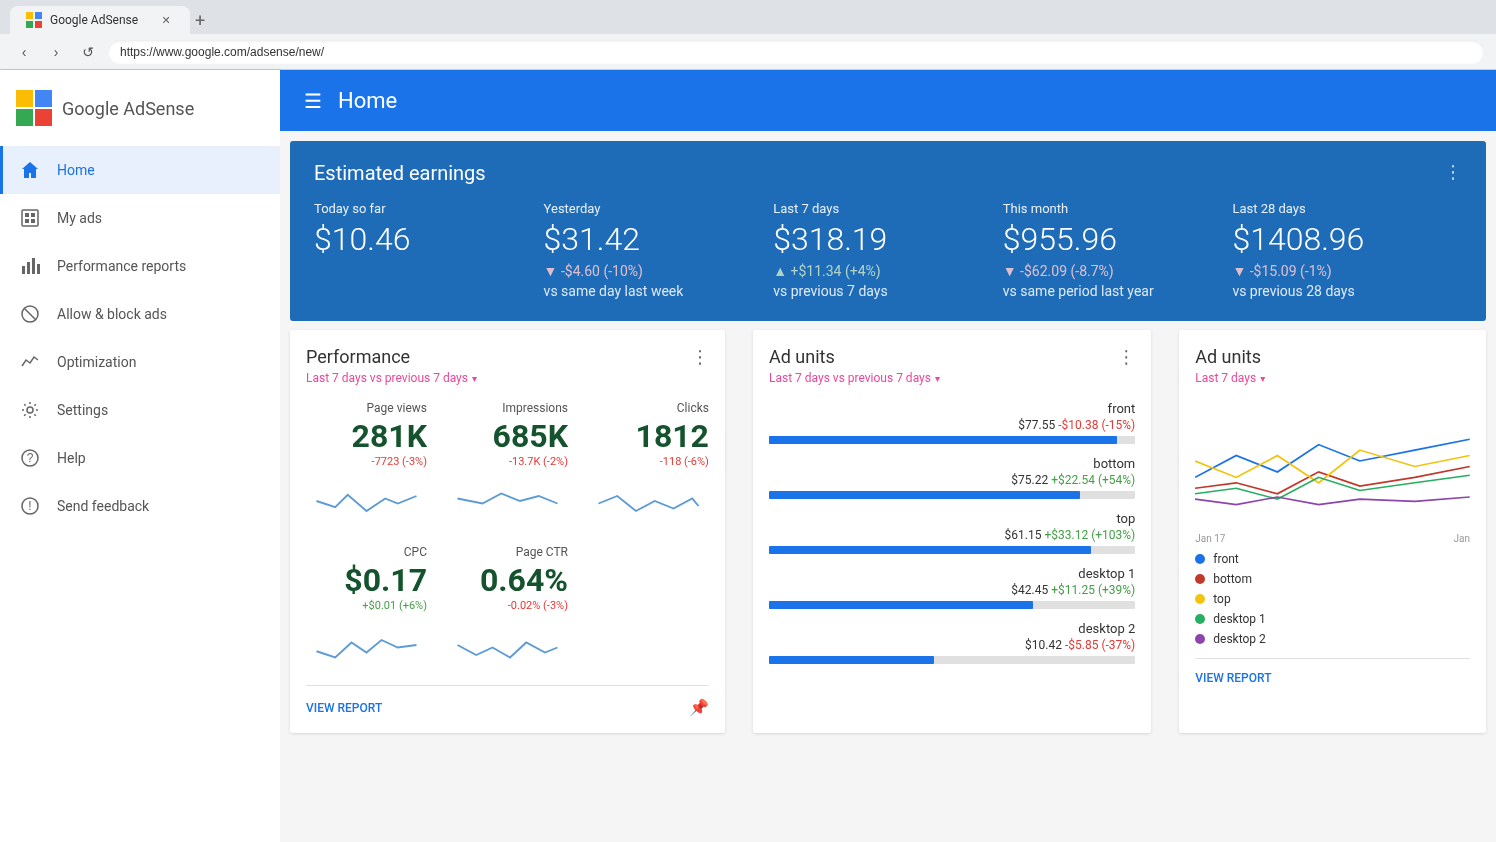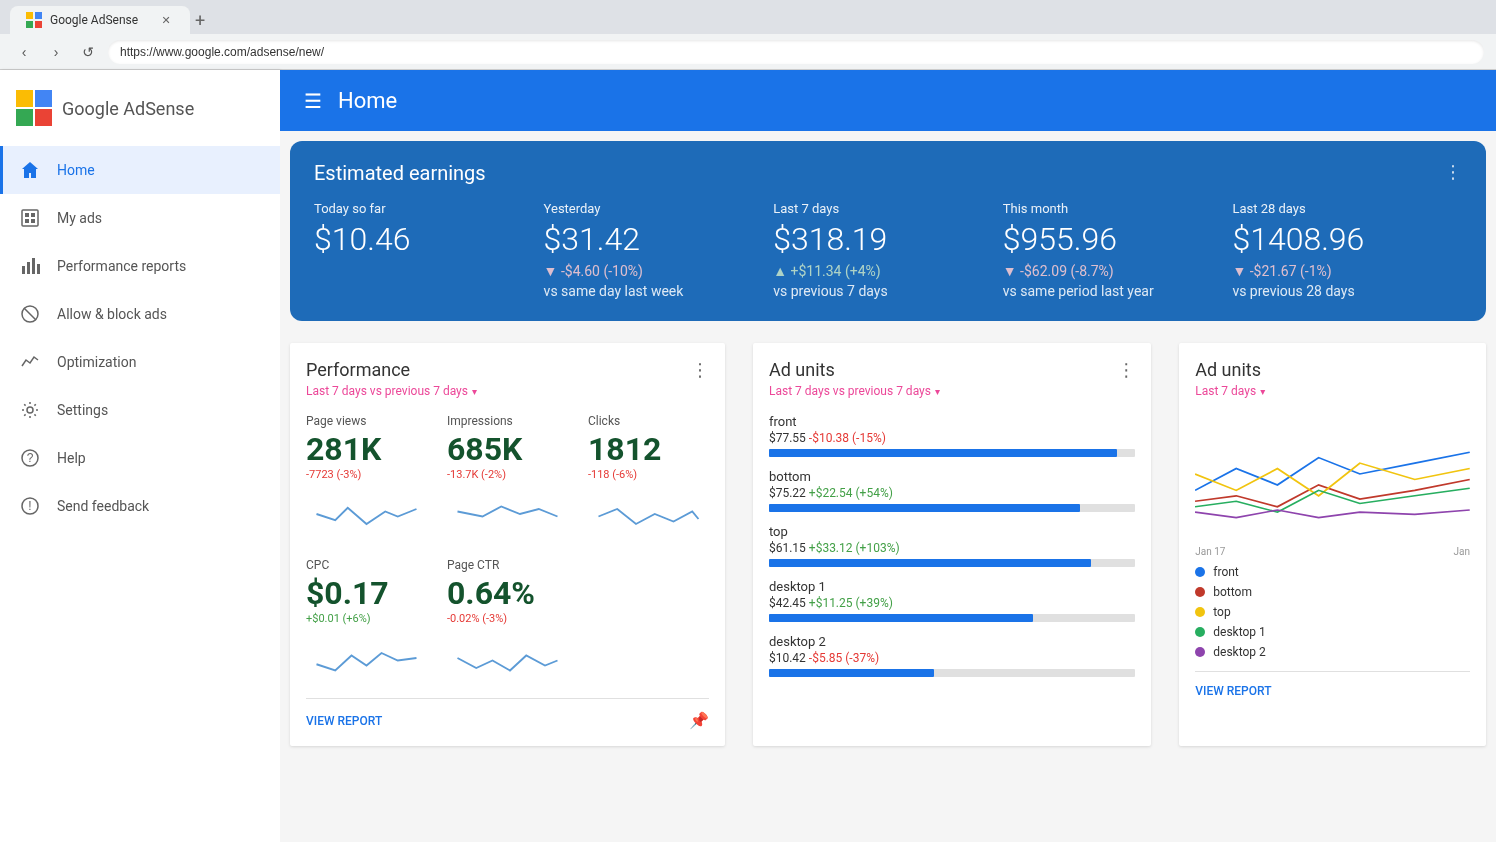--- a/index.html
+++ b/index.html
@@ -168,21 +168,21 @@
       flex: 1;
       background: #f5f5f5;
     }
 
     
     .earnings-banner {
       background: #1e6bb8;
       color: white;
       padding: 20px 24px;
       margin: 10px 10px 0 10px;
-      border-radius: 12px;
+      border-radius: 3px;
     }
     .earnings-title {
       font-size: 20px;
       font-weight: 400;
       margin-bottom: 16px;
     }
     .earnings-grid {
       display: flex;
       gap: 0;
     }
@@ -209,21 +209,22 @@
       float: right;
       cursor: pointer;
       font-size: 18px;
       opacity: 0.8;
     }
 
     
     .cards-row {
       display: flex;
       gap: 28px;
-      padding: 22px 10px;
+      padding: 9px 10px;
+      text-align: right;
     }
 
     .card {
       background: white;
       border-radius: 2px;
       box-shadow: 0 1px 3px rgba(0,0,0,0.12);
       padding: 16px;
       flex: 1;
       min-width: 0;
     }
@@ -530,21 +531,21 @@
             <div class="earnings-amount">$955.96</div>
             <div class="earnings-change">
               <span style="color:#ffcdd2">▼ -$62.09 (-8.7%)</span><br>
               <span>vs same period last year</span>
             </div>
           </div>
           <div class="earnings-item">
             <div class="earnings-period">Last 28 days</div>
             <div class="earnings-amount">$1408.96</div>
             <div class="earnings-change">
-              <span style="color:#ffcdd2">▼ -$21.67 (-1%)</span><br>
+              <span style="color:#ffcdd2">▼ -$15.09 (-1%)</span><br>
               <span>vs previous 28 days</span>
             </div>
           </div>
         </div>
       </div>
 
       <div class="cards-row">
 
         <div class="card" style="flex: 1.1; max-width: 460px;">
           <div class="card-header">

